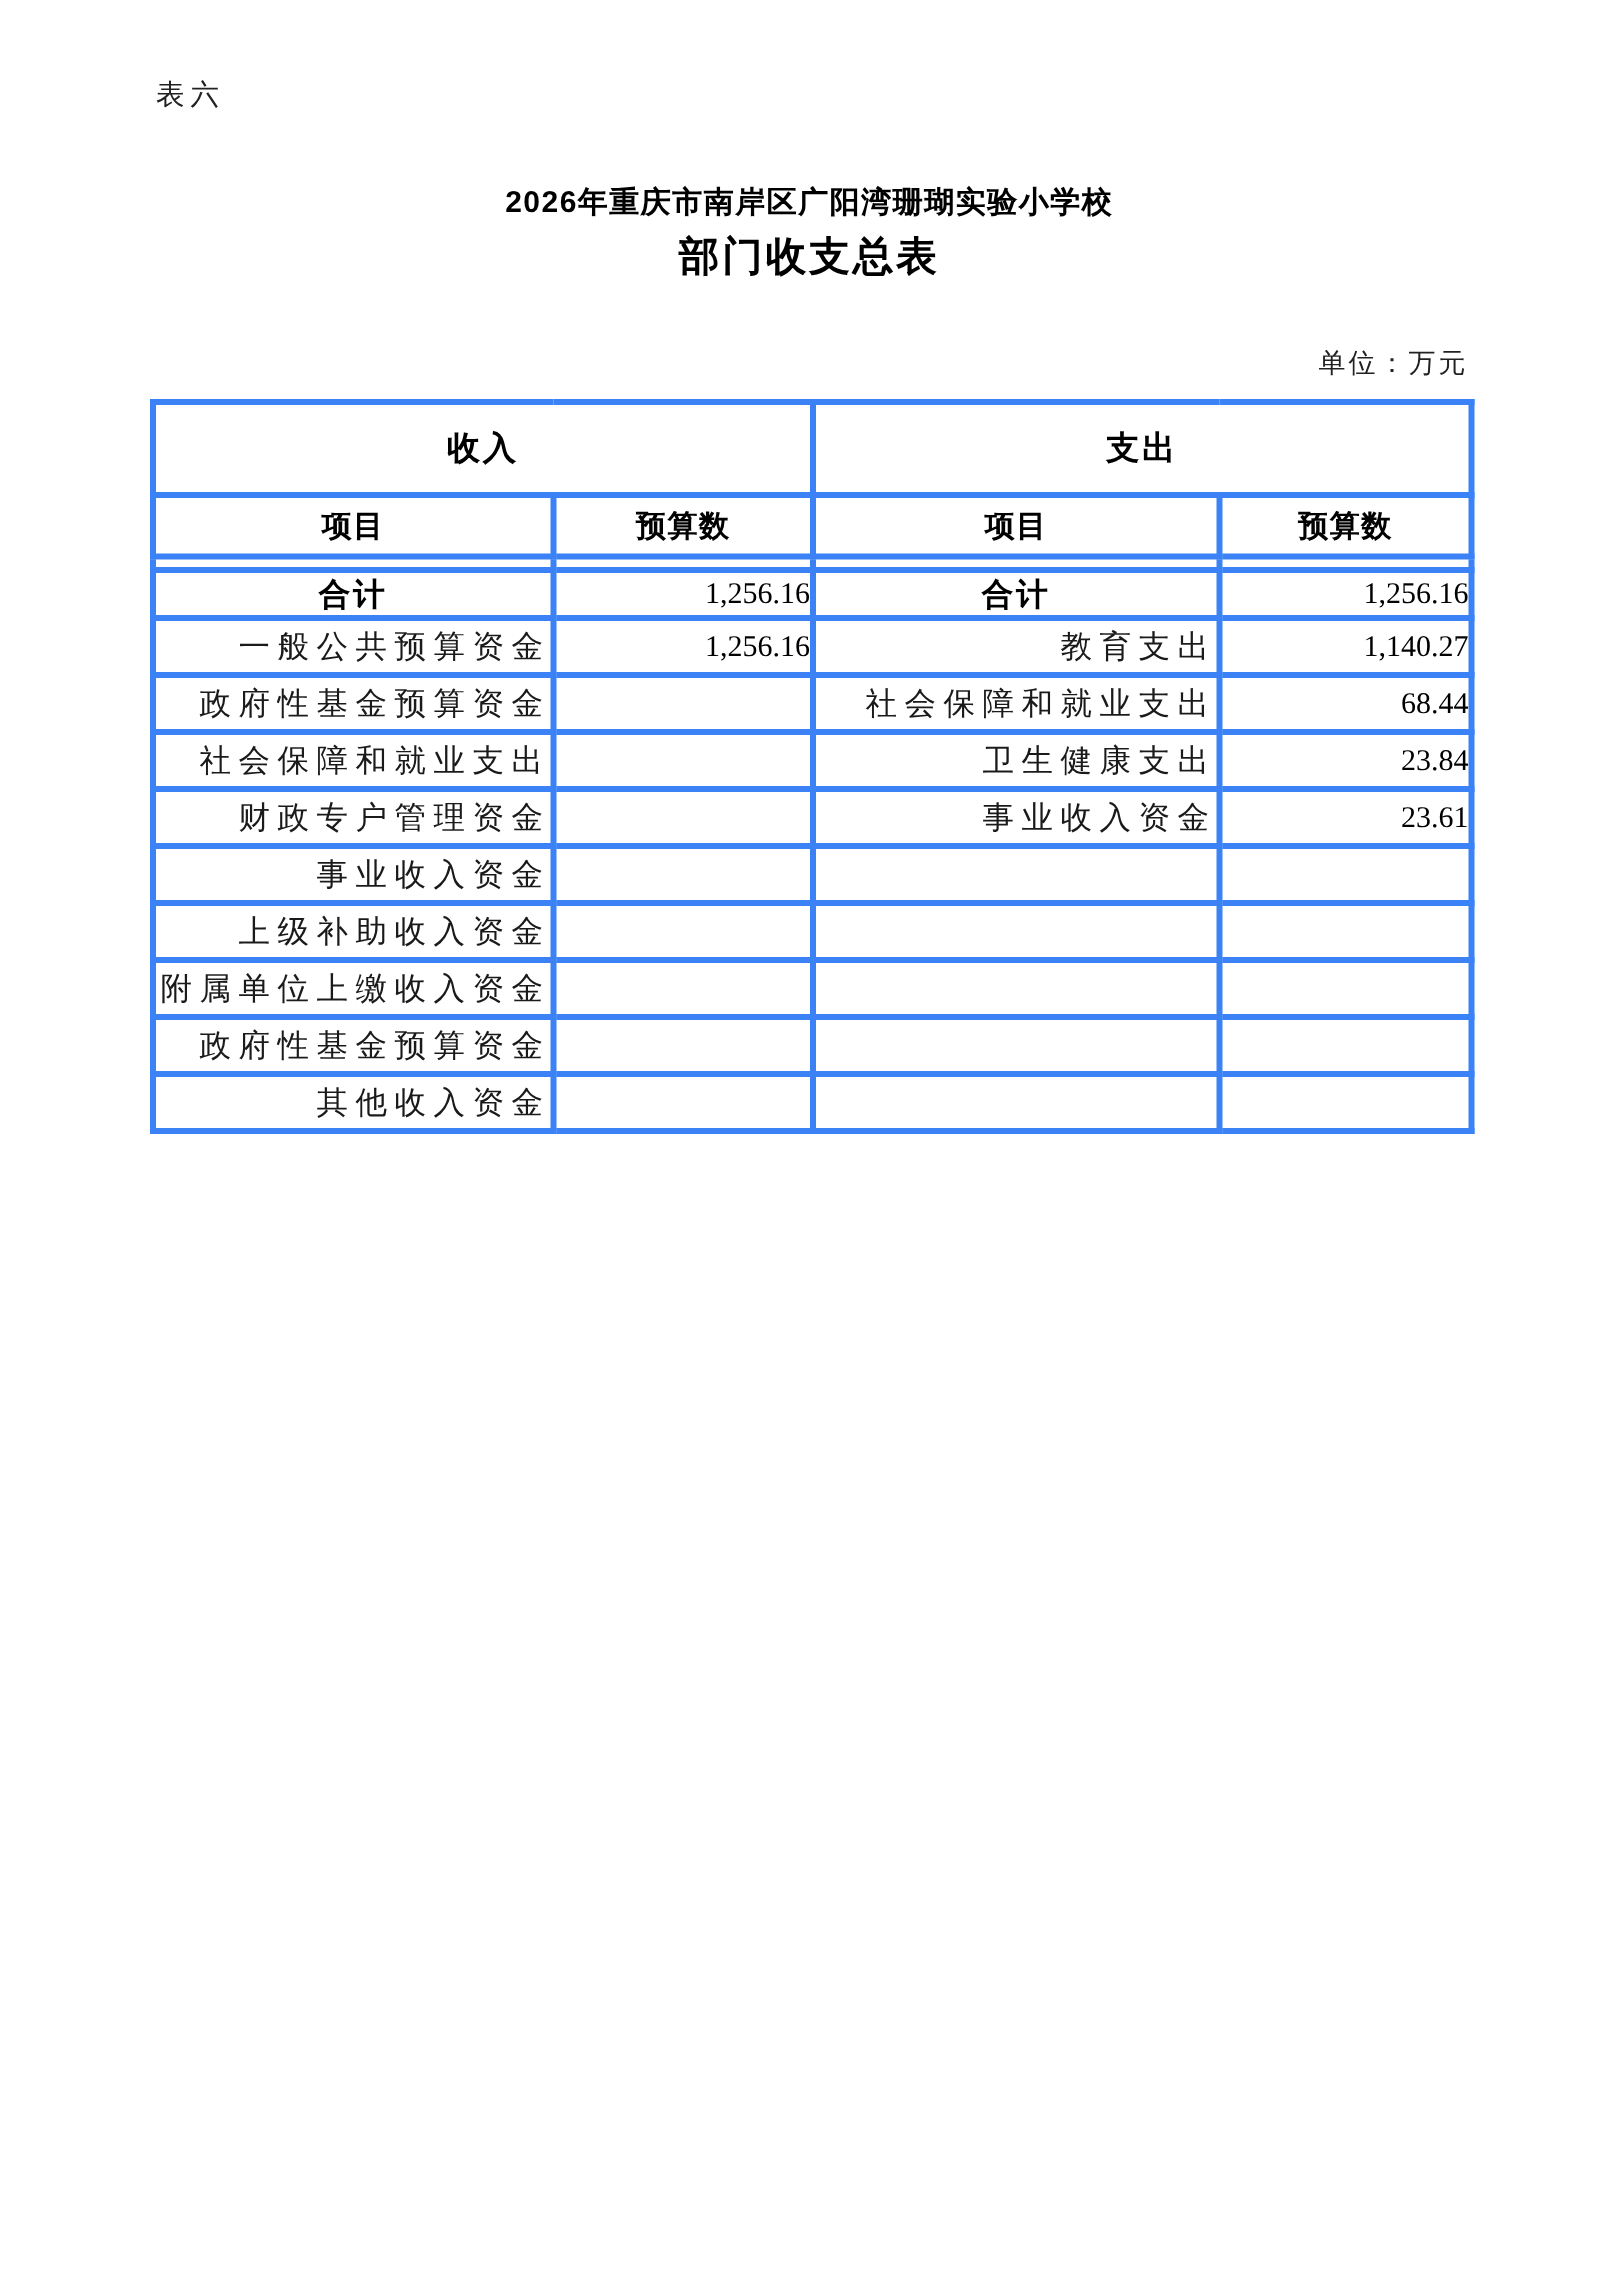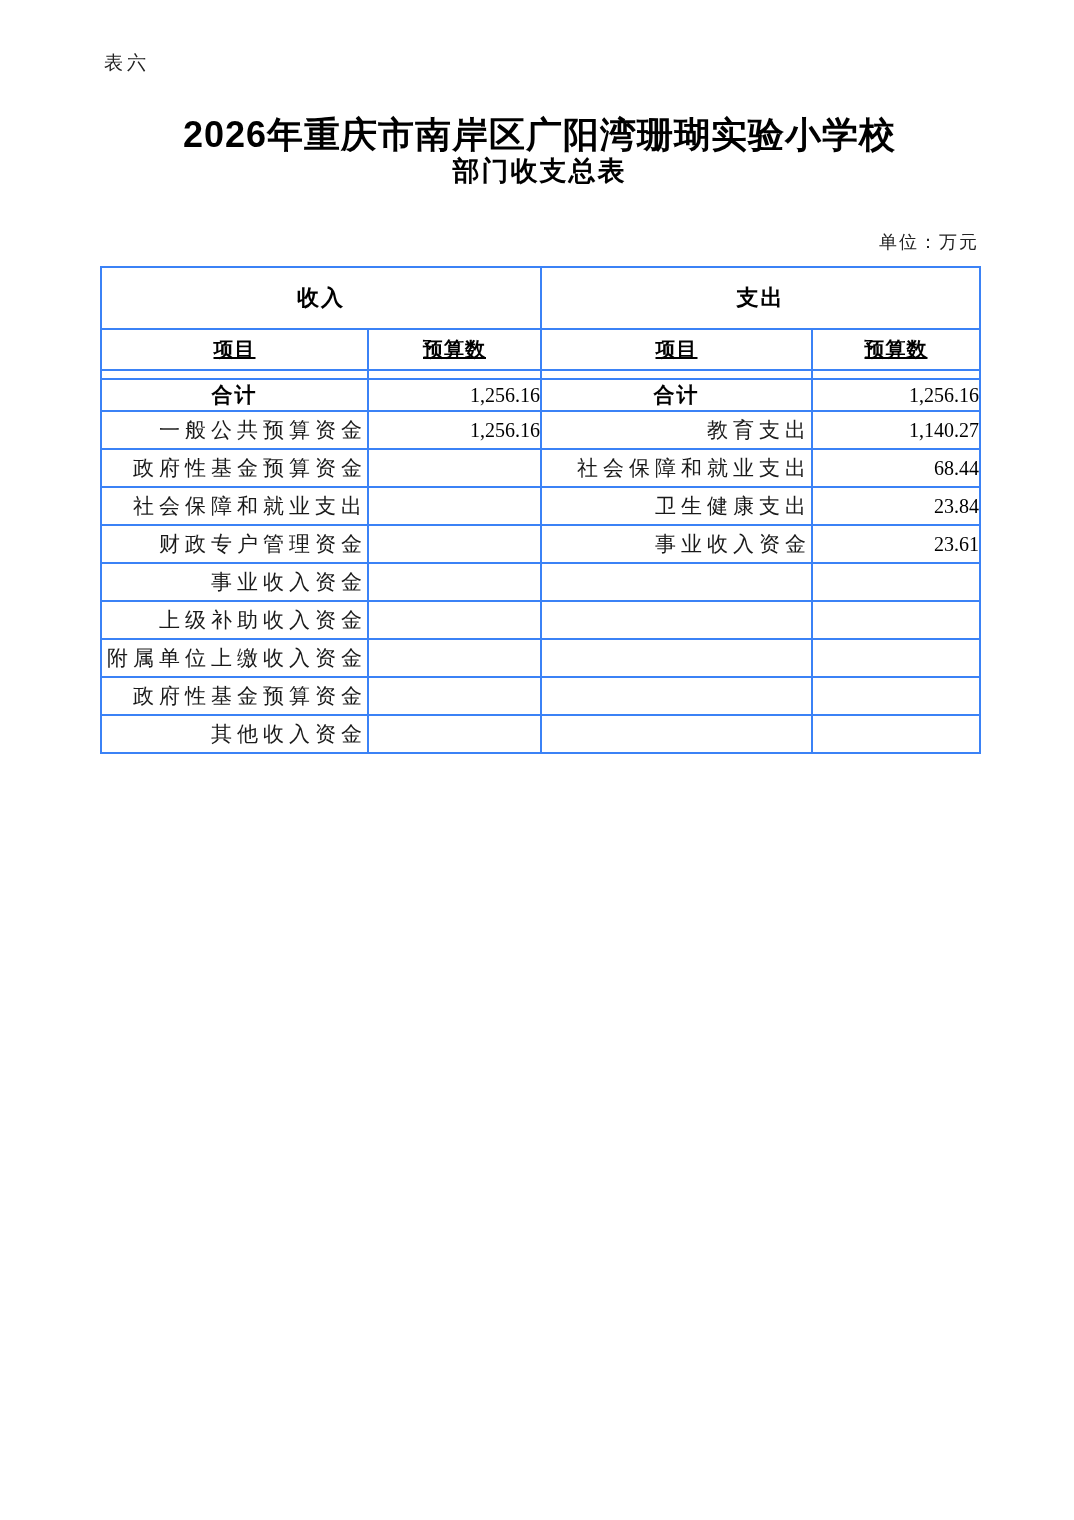--- a/index.html
+++ b/index.html
@@ -28,21 +28,21 @@
     position: absolute;
     left: 100px;
     top: 117px;
     width: 879px;
     text-align: center;
     font-family: "Liberation Sans", sans-serif;
     font-weight: 700;
     color: #000;
   }
   .title-line1 {
-    font-size: 36px;
+    font-size: 20px;
     line-height: 36px;
     letter-spacing: 1px;
   }
   .title-line2 {
     font-size: 27px;
     line-height: 36px;
     letter-spacing: 2px;
   }
   .unit-label {
     position: absolute;
@@ -55,33 +55,33 @@
   }
   table.budget {
     position: absolute;
     left: 100px;
     top: 266px;
     width: 879px;
     border-collapse: collapse;
     table-layout: fixed;
   }
   table.budget td {
-    border: 2px solid #3b82f6;
+    border: 4px solid #3b82f6;
     padding: 0;
     overflow: hidden;
     white-space: nowrap;
     margin-left: 13px;
   }
   col.c-item-in  { width: 267px; }
   col.c-val-in   { width: 173px; }
   col.c-item-ex  { width: 271px; }
   col.c-val-ex   { width: 168px; }
 
   tr.row-section { height: 62px; }
-  tr.row-colhead { height: 41px; text-decoration: underline; }
+  tr.row-colhead { height: 41px; }
   tr.row-gap     { height: 9px;  }
   tr.row-total   { height: 32px; }
   tr.row-data    { height: 38px; }
 
   td.section-head {
     text-align: center;
     vertical-align: middle;
     font-family: "Liberation Sans", sans-serif;
     font-weight: 700;
     font-size: 22px;

